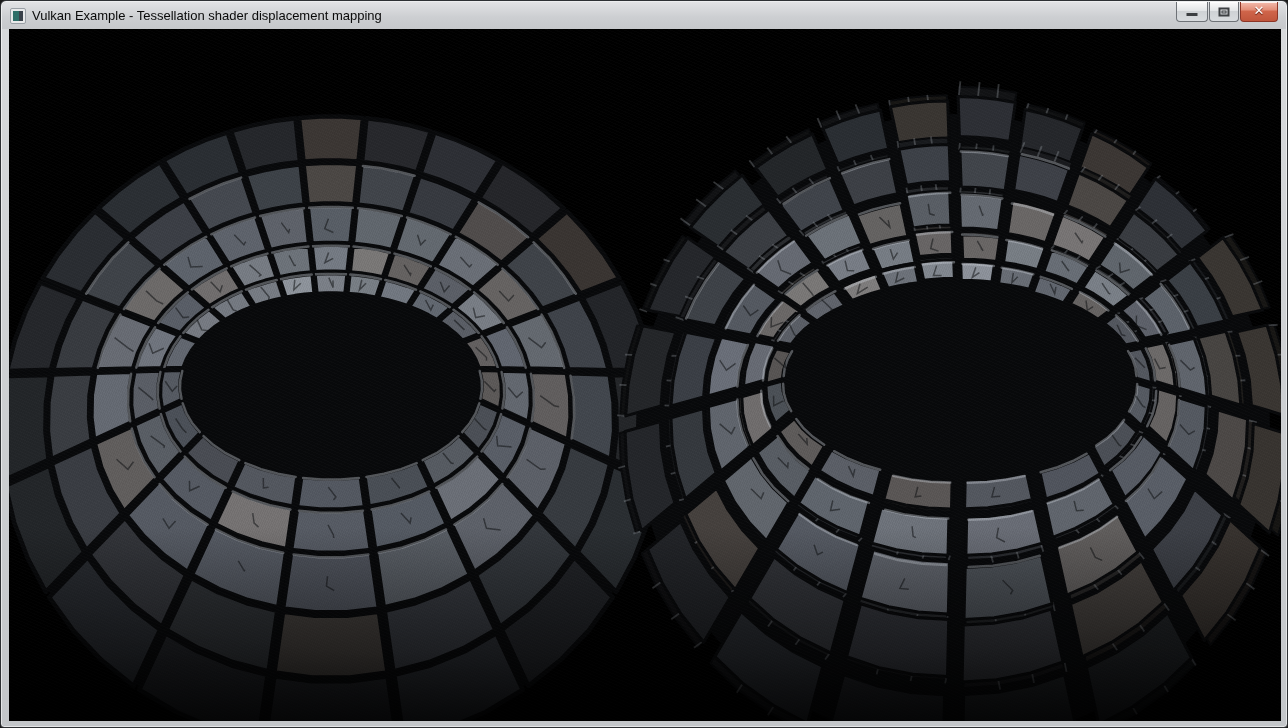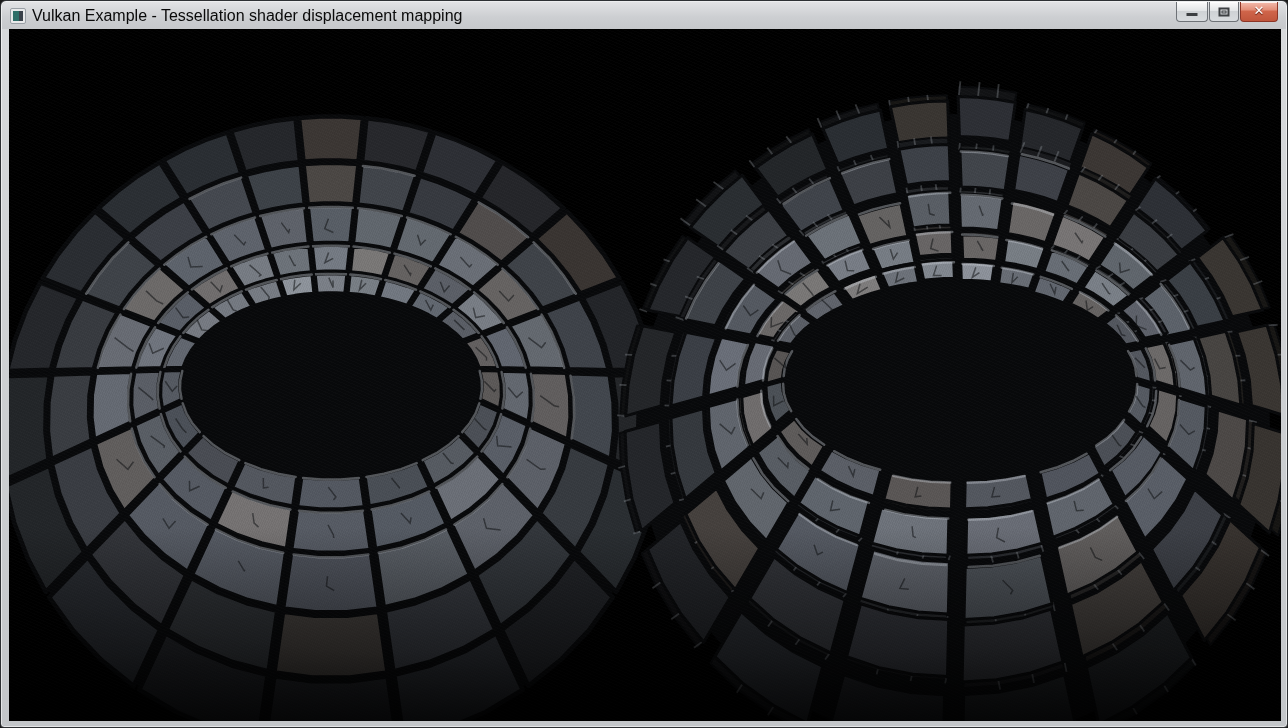--- a/index.html
+++ b/index.html
@@ -19,21 +19,21 @@
     border-radius:5px 5px 0 0;
     display:flex;align-items:center;
   }
   .app-icon{
     width:16px;height:16px;margin:0 6px 0 8px;
     background:#e8e9ea;border:1px solid #9aa0a6;border-radius:2px;
     position:relative;flex:0 0 auto;
   }
   .app-icon .ic-l{position:absolute;left:2px;top:2px;width:6px;height:10px;background:#2e6e68;}
   .app-icon .ic-r{position:absolute;left:8px;top:2px;width:4px;height:10px;background:#39414a;}
-  .title-text{font-size:16px;color:#0a0a0a;white-space:nowrap;}
+  .title-text{font-size:13px;color:#0a0a0a;white-space:nowrap;}
   .controls{position:absolute;right:8px;top:0;display:flex;}
   .ctl{
     height:20px;margin-left:1px;position:relative;
     border:1px solid #6e7277;border-top:none;
     border-radius:0 0 4px 4px;
     background:linear-gradient(180deg,#fbfbfb,#e3e5e7 45%,#cfd2d5 50%,#d8dbde);
     box-shadow:inset 0 1px 0 rgba(255,255,255,.8);
     cursor:default;
   }
   .ctl-min{width:32px;}

